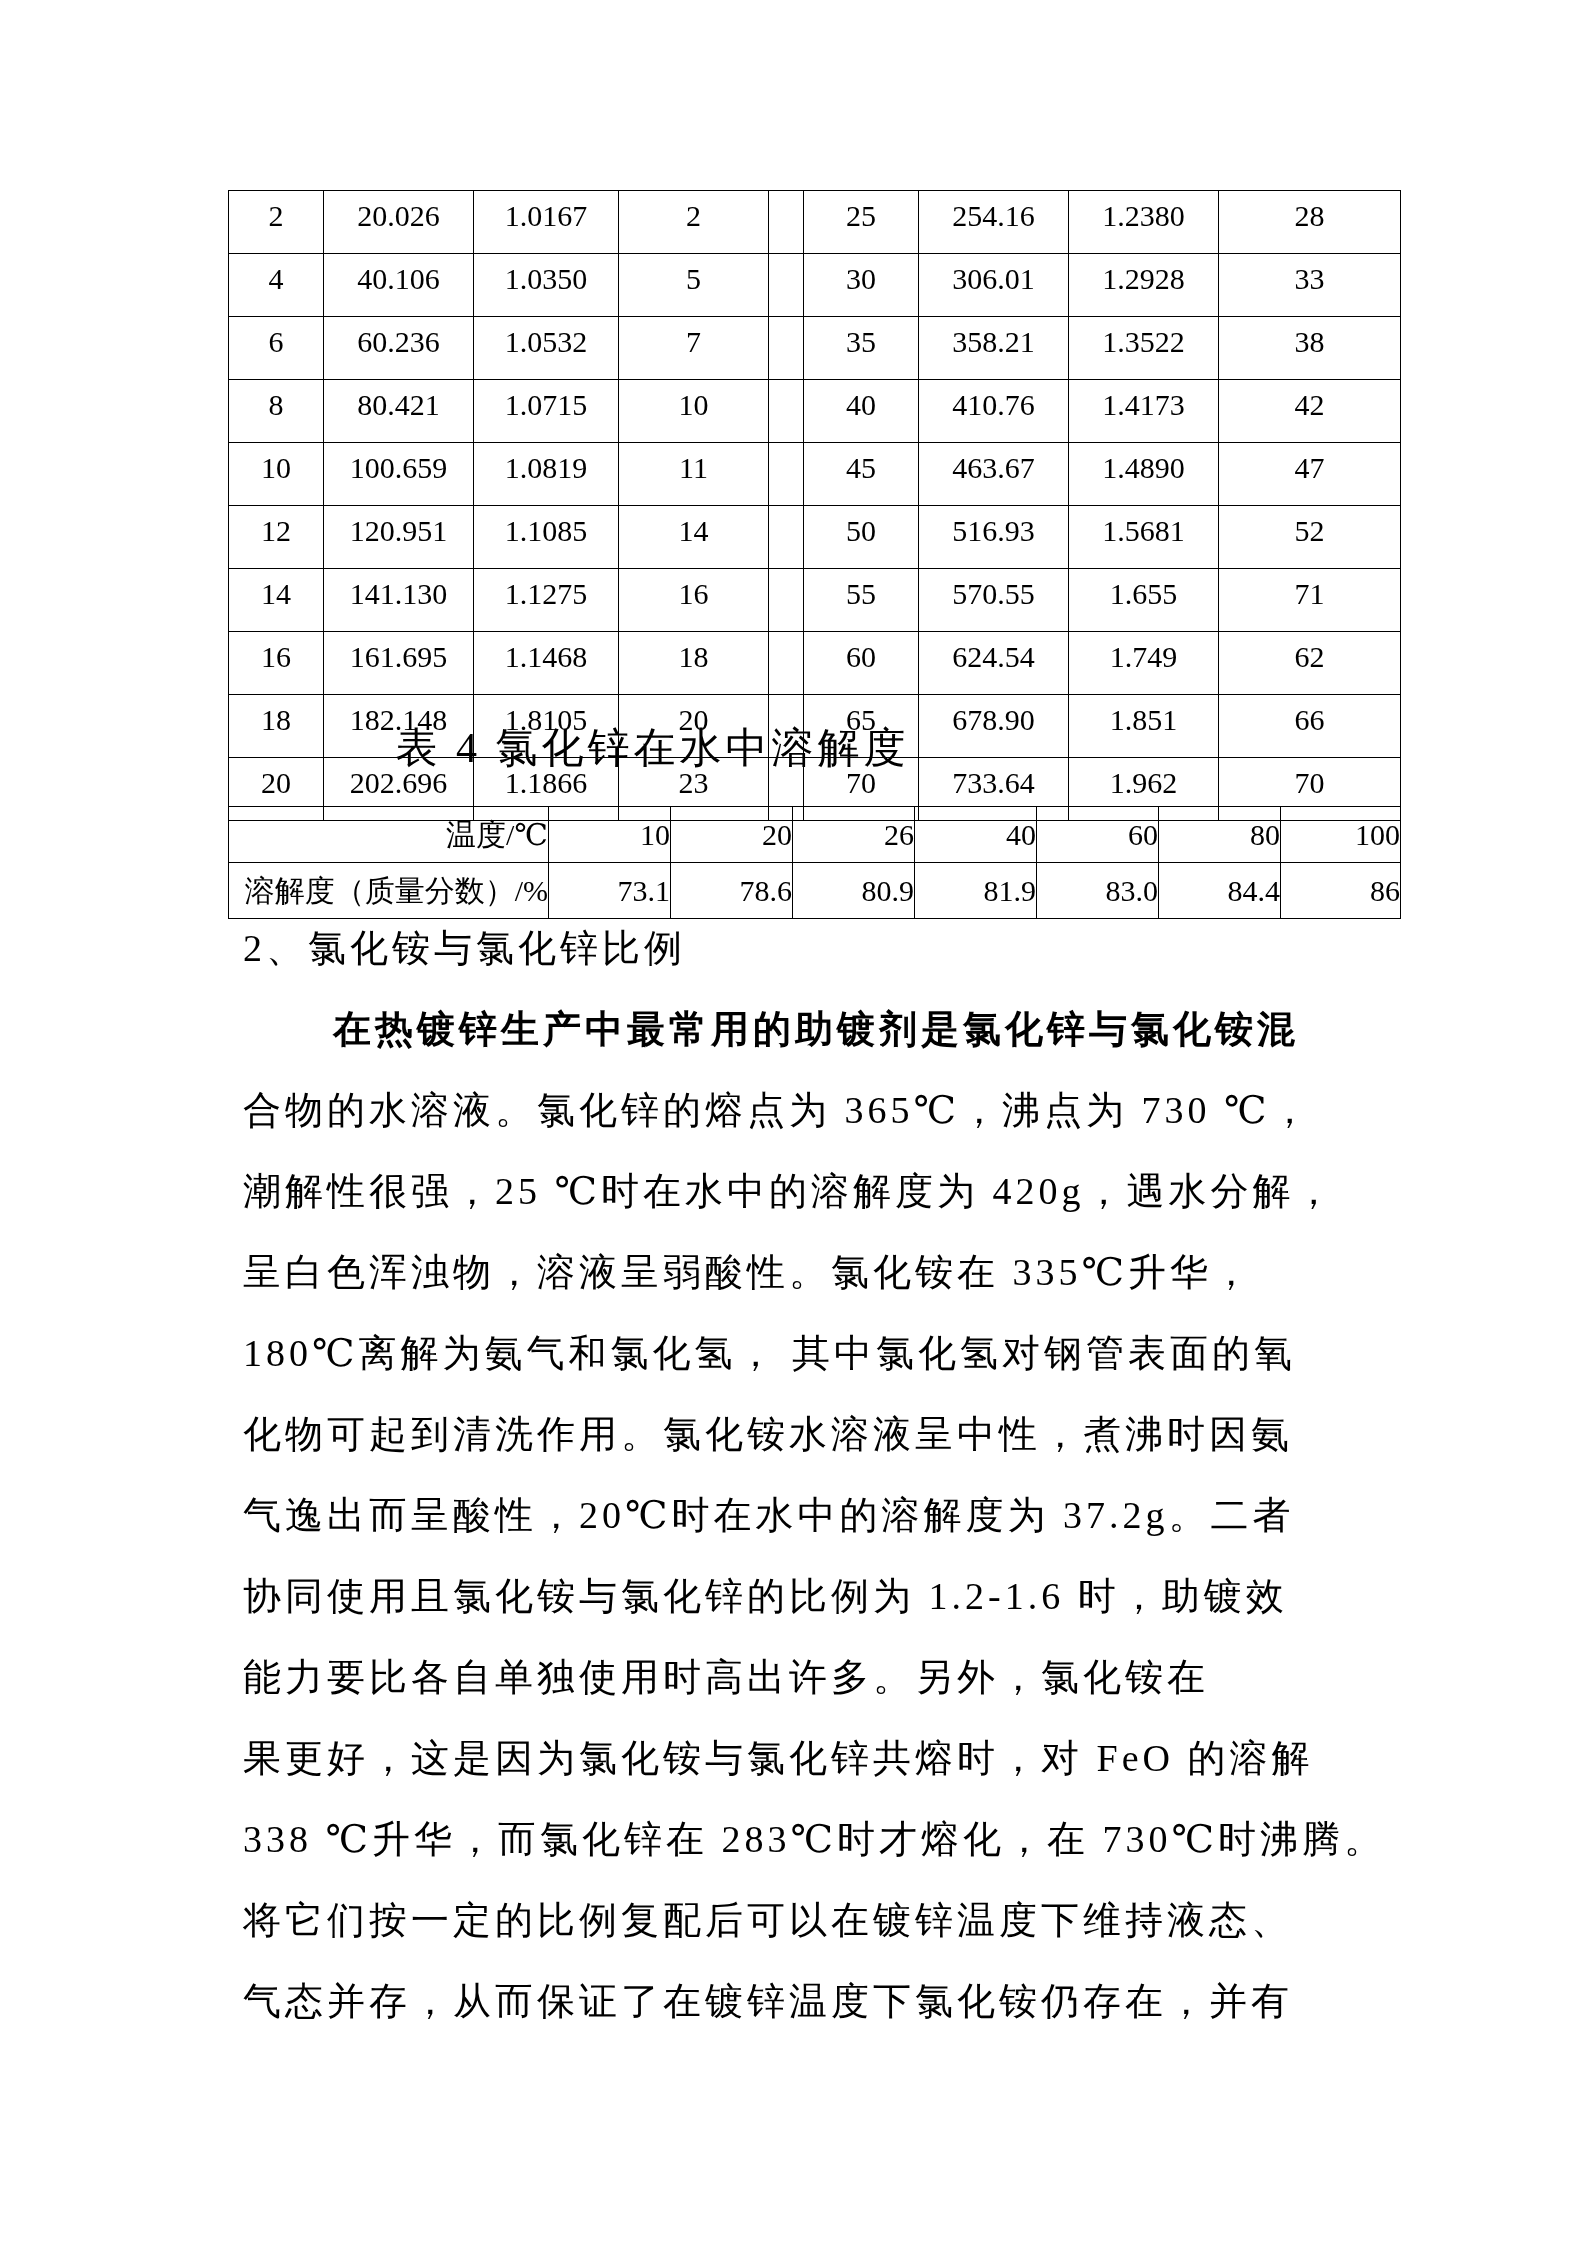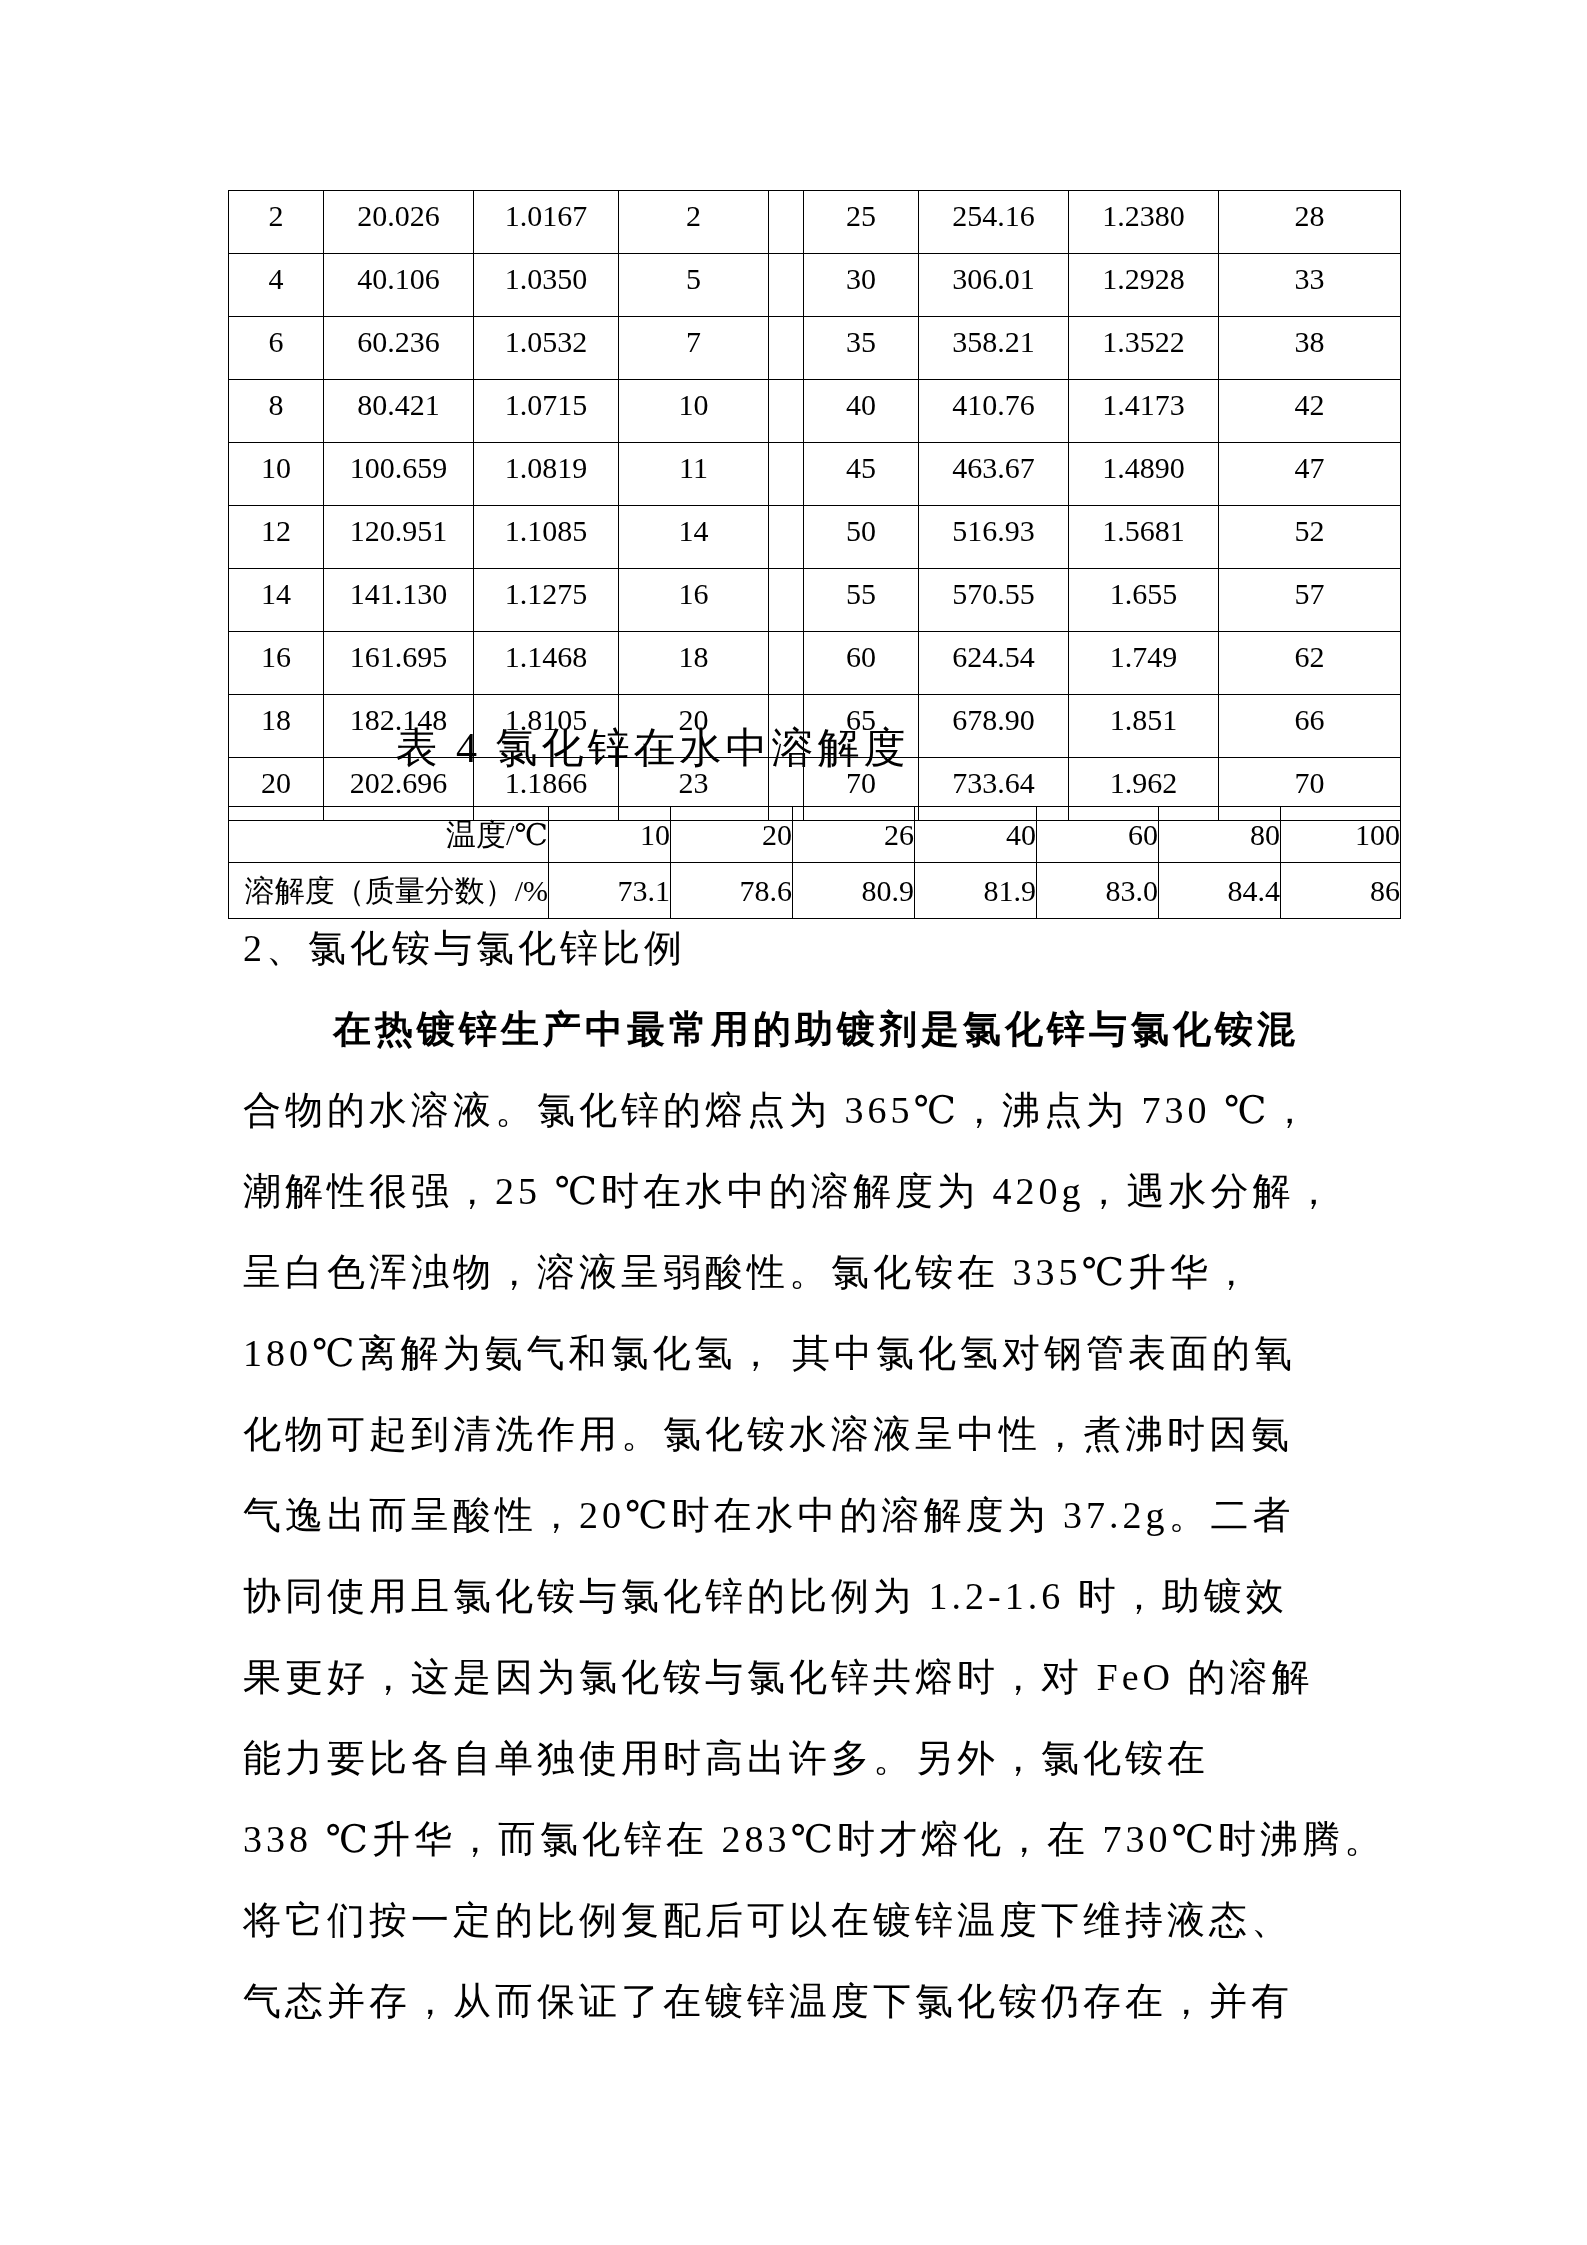--- a/index.html
+++ b/index.html
@@ -151,21 +151,21 @@
         </tr>
         <tr>
           <td>14</td>
           <td>141.130</td>
           <td>1.1275</td>
           <td>16</td>
           <td></td>
           <td>55</td>
           <td>570.55</td>
           <td>1.655</td>
-          <td>57</td>
+          <td>71</td>
         </tr>
         <tr>
           <td>16</td>
           <td>161.695</td>
           <td>1.1468</td>
           <td>18</td>
           <td></td>
           <td>60</td>
           <td>624.54</td>
           <td>1.749</td>
@@ -237,21 +237,21 @@
     <div class="heading">2、氯化铵与氯化锌比例</div>
     <div class="para">
         <div class="para-line">在热镀锌生产中最常用的助镀剂是氯化锌与氯化铵混</div>
         <div class="para-line">合物的水溶液。氯化锌的熔点为 365℃，沸点为 730 ℃，</div>
         <div class="para-line">潮解性很强，25 ℃时在水中的溶解度为 420g，遇水分解，</div>
         <div class="para-line">呈白色浑浊物，溶液呈弱酸性。氯化铵在 335℃升华，</div>
         <div class="para-line">180℃离解为氨气和氯化氢， 其中氯化氢对钢管表面的氧</div>
         <div class="para-line">化物可起到清洗作用。氯化铵水溶液呈中性，煮沸时因氨</div>
         <div class="para-line">气逸出而呈酸性，20℃时在水中的溶解度为 37.2g。二者</div>
         <div class="para-line">协同使用且氯化铵与氯化锌的比例为 1.2-1.6 时，助镀效</div>
+        <div class="para-line">能力要比各自单独使用时高出许多。另外，氯化铵在</div>
         <div class="para-line">果更好，这是因为氯化铵与氯化锌共熔时，对 FeO 的溶解</div>
-        <div class="para-line">能力要比各自单独使用时高出许多。另外，氯化铵在</div>
         <div class="para-line">338 ℃升华，而氯化锌在 283℃时才熔化，在 730℃时沸腾。</div>
         <div class="para-line">将它们按一定的比例复配后可以在镀锌温度下维持液态、</div>
         <div class="para-line">气态并存，从而保证了在镀锌温度下氯化铵仍存在，并有</div>
       </div>
   </div>
 
 </div>
 
 </body></html>

